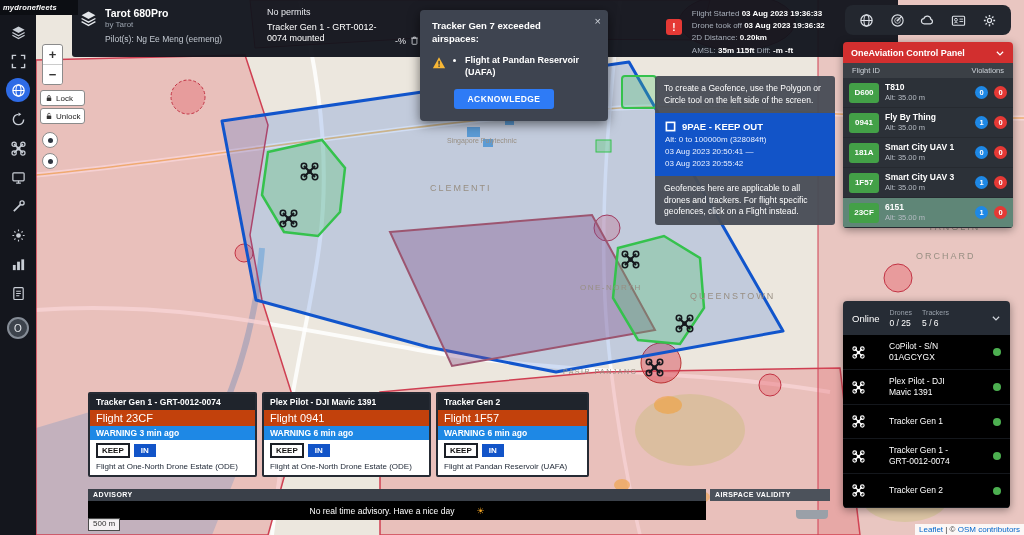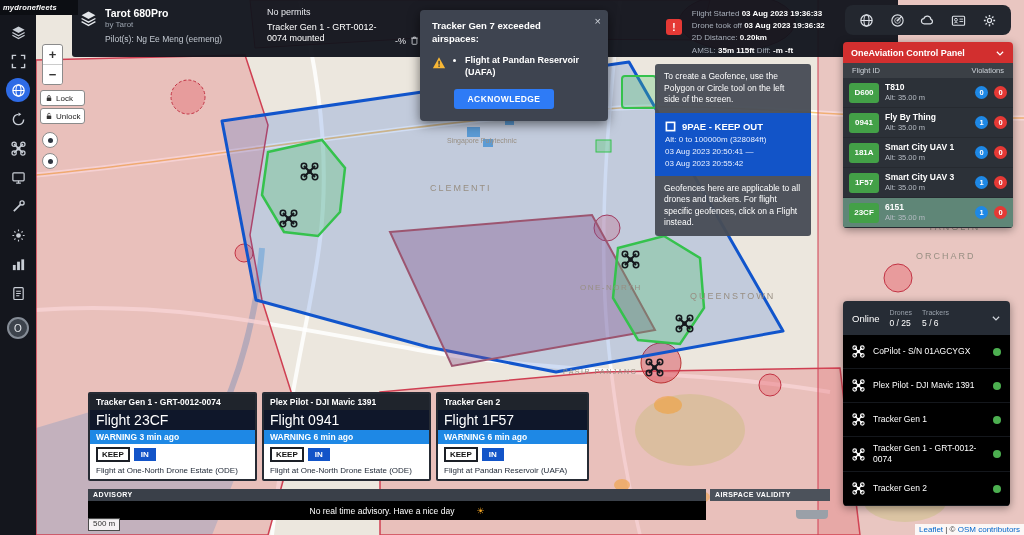--- a/index.html
+++ b/index.html
@@ -106,21 +106,21 @@
   .cp-id{min-width:30px;height:20px;background:#43a047;border-radius:3px;color:#fff;
          font-size:8px;font-weight:bold;display:flex;align-items:center;justify-content:center;}
   .cp-mid{flex:1;line-height:10px;}
   .cp-nm{font-size:8.5px;font-weight:bold;color:#fff;}
   .cp-alt{font-size:7.5px;color:#b6bcc4;margin-top:1px;}
   .vio{width:13px;height:13px;border-radius:50%;color:#fff;font-size:7.5px;font-weight:bold;
        display:flex;align-items:center;justify-content:center;}
   .vio.b{background:#1e88e5;} .vio.r{background:#e53935;}
 
   
-  .gpanel{position:absolute;left:655px;top:64px;width:156px;z-index:44;color:#fff;}
+  .gpanel{position:absolute;left:655px;top:76px;width:180px;z-index:44;color:#fff;}
   .g-hint{background:rgba(72,77,86,0.96);font-size:8.5px;line-height:11.5px;
           padding:7px 9px;border-radius:3px 3px 0 0;}
   .g-keepout{background:#1254c8;padding:8px 10px;}
   .g-ko-head{display:flex;align-items:center;gap:6px;}
   .g-ko-head svg{width:11px;height:11px;color:#fff;}
   .g-ko-title{font-size:9.5px;font-weight:bold;}
   .g-ko-line{font-size:8px;margin-top:3px;color:#e8efff;}
   .g-note{background:rgba(72,77,86,0.96);font-size:8.5px;line-height:11.5px;
           padding:7px 9px;border-radius:0 0 3px 3px;}
 
@@ -128,32 +128,32 @@
   .opanel{position:absolute;left:843px;top:301px;width:167px;z-index:46;border-radius:4px;
           overflow:hidden;box-shadow:0 2px 8px rgba(0,0,0,.4);}
   .op-head{background:#262c35;height:34px;display:flex;align-items:center;gap:10px;
            padding:0 9px;color:#fff;cursor:pointer;}
   .op-title{font-size:9.5px;}
   .op-col{line-height:9px;}
   .op-col .l{font-size:7px;color:#99a1ab;}
   .op-col .v{font-size:8.5px;color:#fff;margin-top:2px;}
   .op-head svg{width:10px;height:10px;margin-left:auto;color:#cfd3da;}
   .op-body{background:#000;}
-  .op-item{display:flex;align-items:center;gap:8px;padding:6px 9px;min-height:34px;
+  .op-item{display:flex;align-items:center;gap:24px;padding:6px 9px;min-height:34px;
            border-bottom:1px solid #14171c;cursor:pointer;}
   .op-item svg{width:13px;height:13px;color:#fff;flex:none;}
   .op-nm{flex:1;font-size:8.5px;color:#fff;line-height:11px;}
   .op-dot{width:8px;height:8px;border-radius:50%;background:#4caf50;flex:none;}
 
   
   .cards{position:absolute;left:88px;top:392px;display:flex;gap:5px;z-index:44;}
   .card{background:#fff;border:2px solid #262b34;border-radius:2px;overflow:hidden;}
   .card.w1{width:169px;} .card.w2{width:169px;} .card.w3{width:153px;}
   .cd-head{background:#1f242c;color:#fff;font-size:8.5px;font-weight:bold;padding:3px 6px;}
-  .cd-flight{background:#0f172a;color:#fff;font-size:14px;padding:2px 6px;}
+  .cd-flight{background:#c2410c;color:#fff;font-size:11px;padding:2px 6px;}
   .cd-warn{background:#1e88e5;color:#fff;font-size:8.5px;font-weight:bold;padding:2px 6px;}
   .cd-keeprow{display:flex;align-items:center;gap:4px;padding:3px 6px;background:#fff;}
   .kbadge{border:2px solid #1b1f26;color:#111;background:#fff;font-size:8px;font-weight:bold;
           padding:0 4px;line-height:11px;}
   .ibadge{background:#1254c8;color:#fff;font-size:8px;font-weight:bold;padding:2px 7px;}
   .cd-text{background:#fff;color:#1c2533;font-size:8px;padding:1px 6px 4px 6px;}
 
   
   .advisory{position:absolute;left:88px;top:489px;width:618px;z-index:44;}
   .adv-head{background:#3a4049;color:#fff;font-size:7px;font-weight:bold;letter-spacing:.4px;

